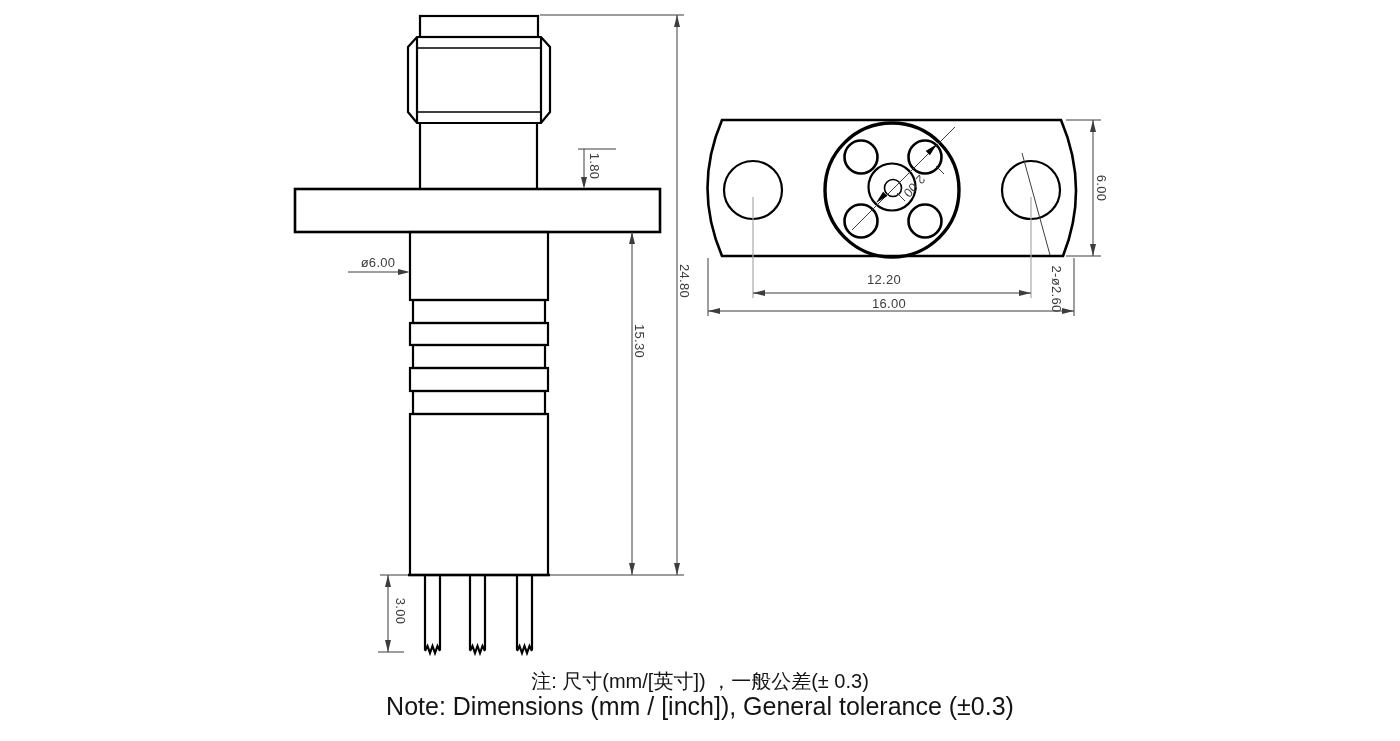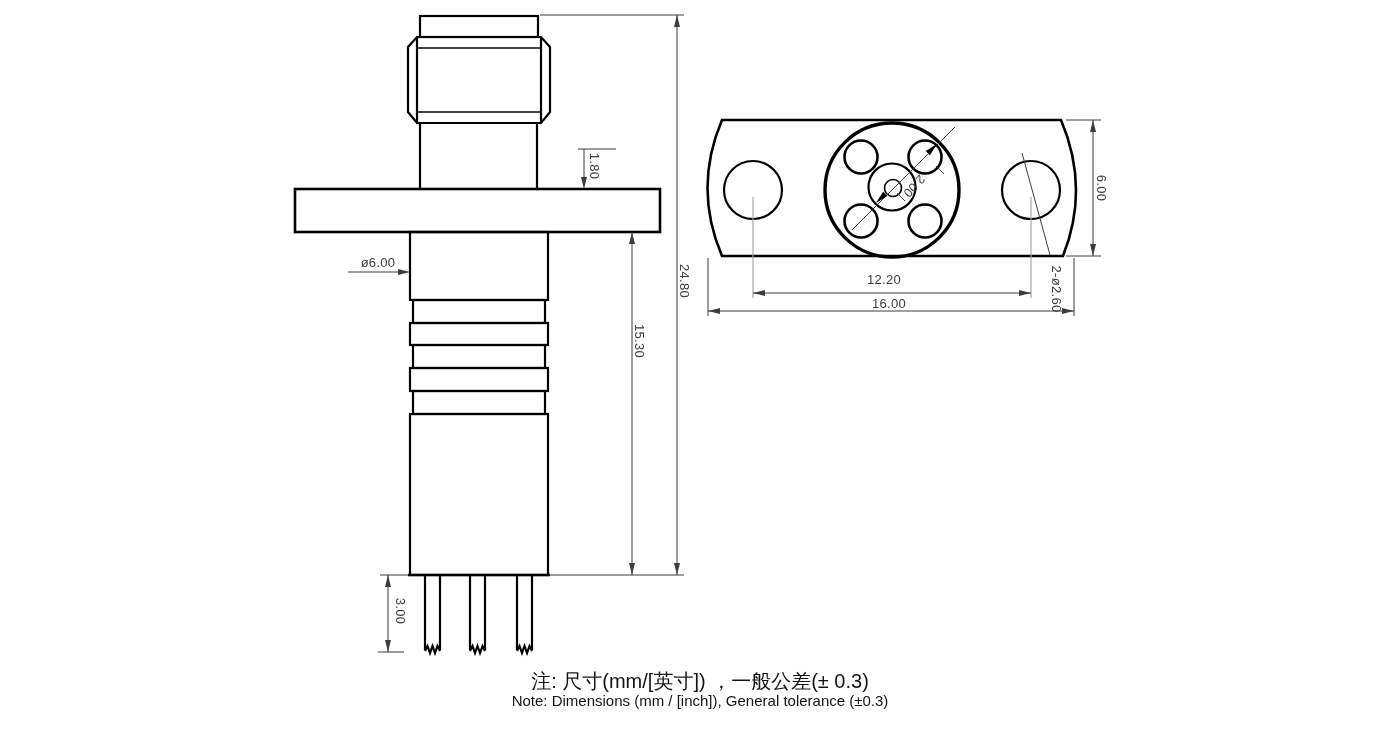--- a/index.html
+++ b/index.html
@@ -23,21 +23,21 @@
     font-family:"Liberation Sans",sans-serif;font-size:13px;fill:#3d3d3d;
     letter-spacing:.3px;
   }
   .dt-red{font-size:12.5px;letter-spacing:.2px;}
   
   .note{
     position:absolute;left:0;width:1400px;text-align:center;color:#141414;
     font-family:"Liberation Sans",sans-serif;
   }
   .note-zh{top:668px;font-size:20px;}
-  .note-en{top:692px;font-size:15px;}
+  .note-en{top:692px;font-size:25px;}
 </style>
 </head>
 <body>
 
 <div class="stage">
 
   <svg width="1400" height="741" viewBox="0 0 1400 741">
 
     <g>
 

